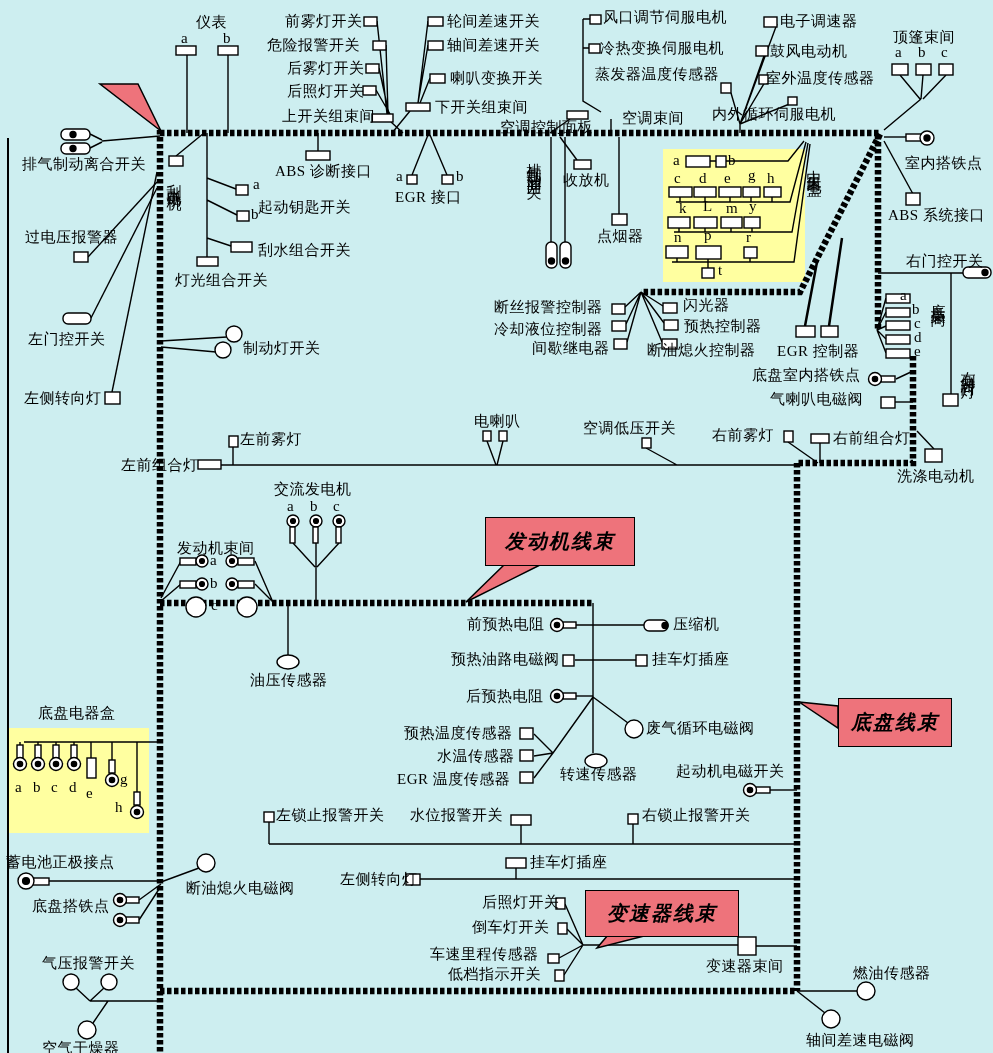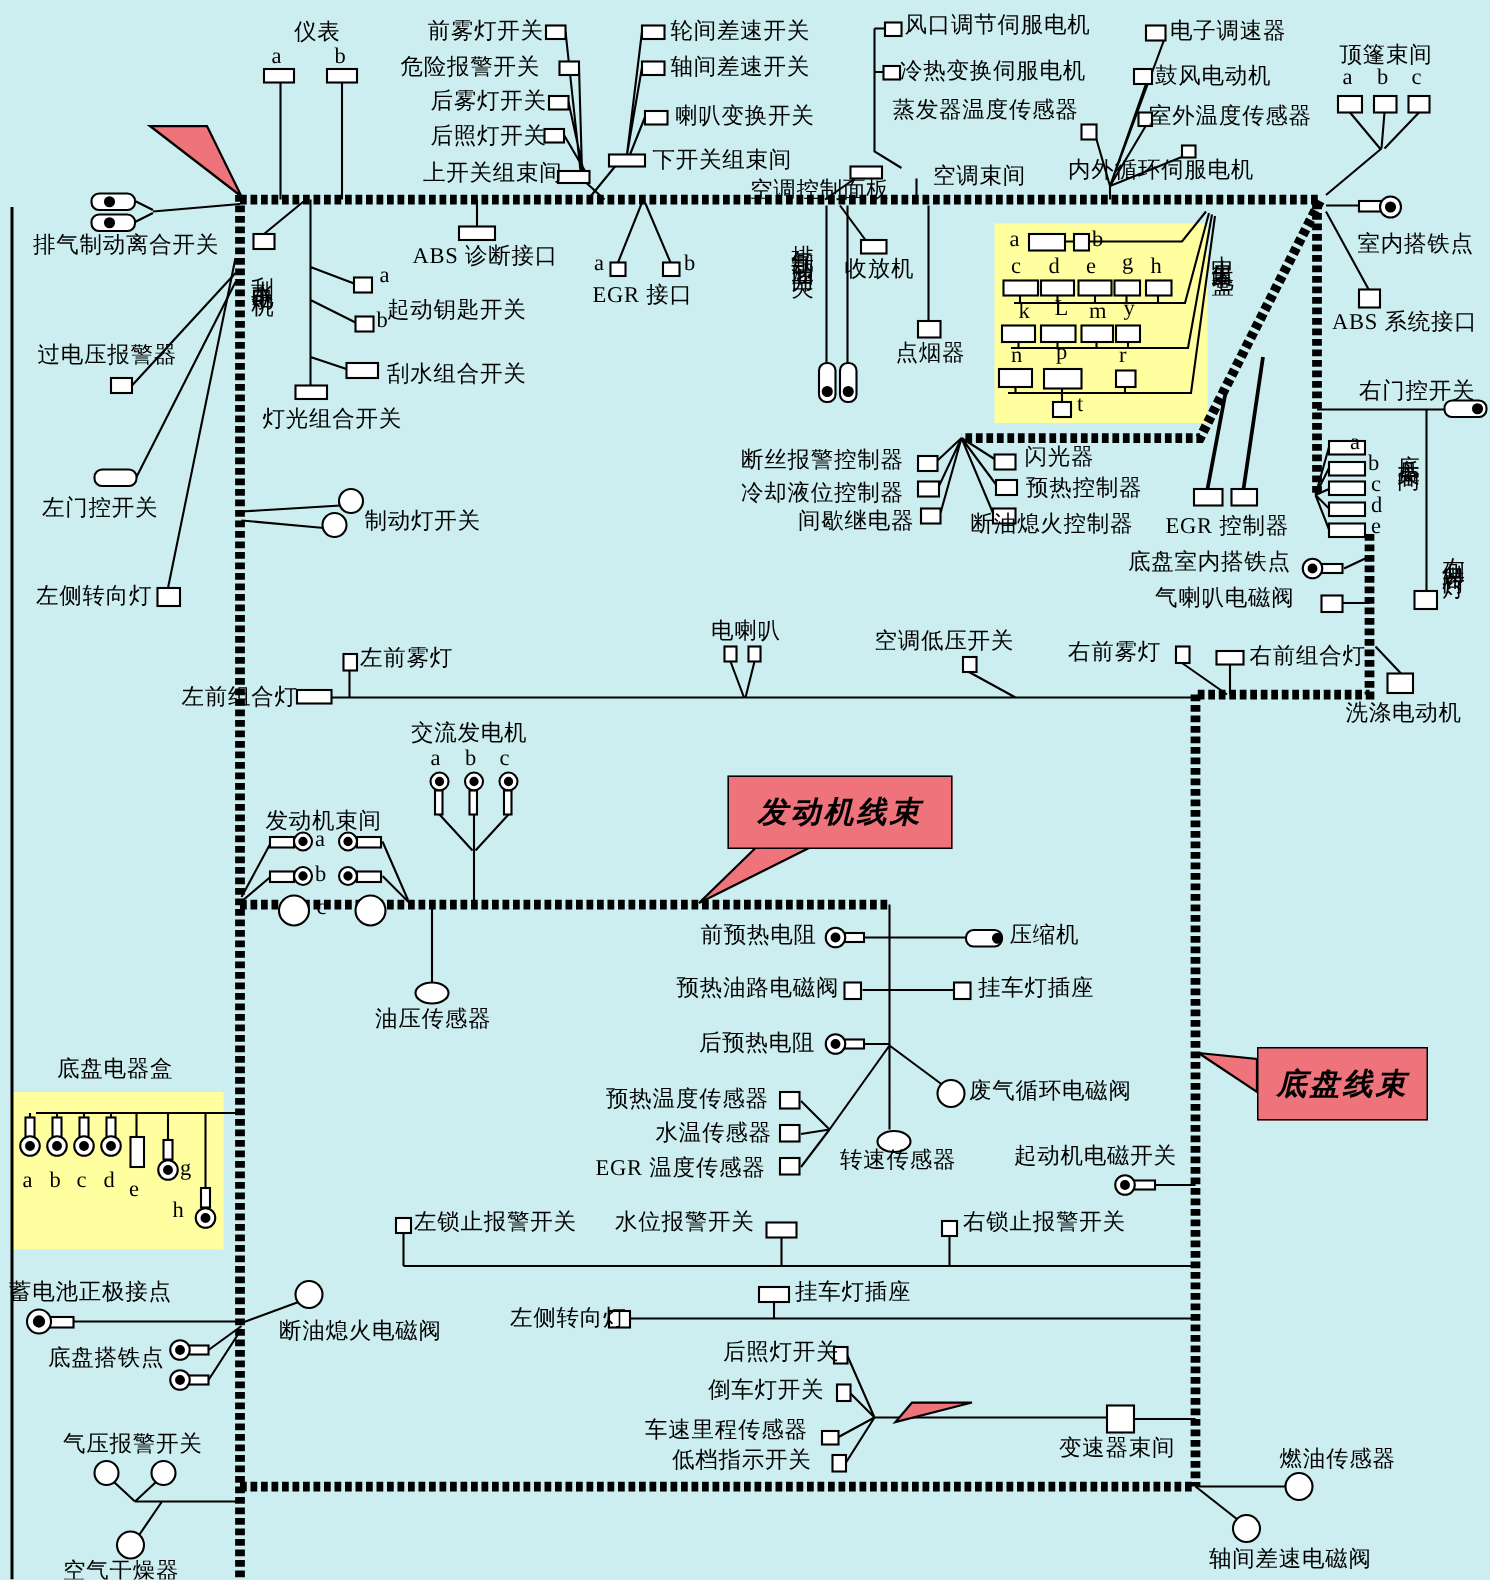--- a/index.html
+++ b/index.html
@@ -290,20 +290,23 @@
     <polygon points="838,706 838,728 799,702"></polygon>
     <polygon points="608,935 648,935 597,948"></polygon>
   </g>
 </svg>
 
 <div class="callout" style="left:838px;top:698px;width:112px;height:47px">
       <span>底盘线束</span>
     </div>
 <div class="callout" style="left:485px;top:517px;width:148px;height:47px">
       <span>发动机线束</span>
+    </div>
+<div class="callout" style="left:585px;top:890px;width:152px;height:45px">
+      <span>变速器线束</span>
     </div>
 
 <div class="lb" style="left:196px;top:14px">仪表</div>
 <div class="lb" style="left:285px;top:13px">前雾灯开关</div>
 <div class="lb" style="left:267px;top:37px">危险报警开关</div>
 <div class="lb" style="left:287px;top:60px">后雾灯开关</div>
 <div class="lb" style="left:287px;top:83px">后照灯开关</div>
 <div class="lb" style="left:282px;top:108px">上开关组束间</div>
 <div class="lb" style="left:447px;top:13px">轮间差速开关</div>
 <div class="lb" style="left:447px;top:37px">轴间差速开关</div>

